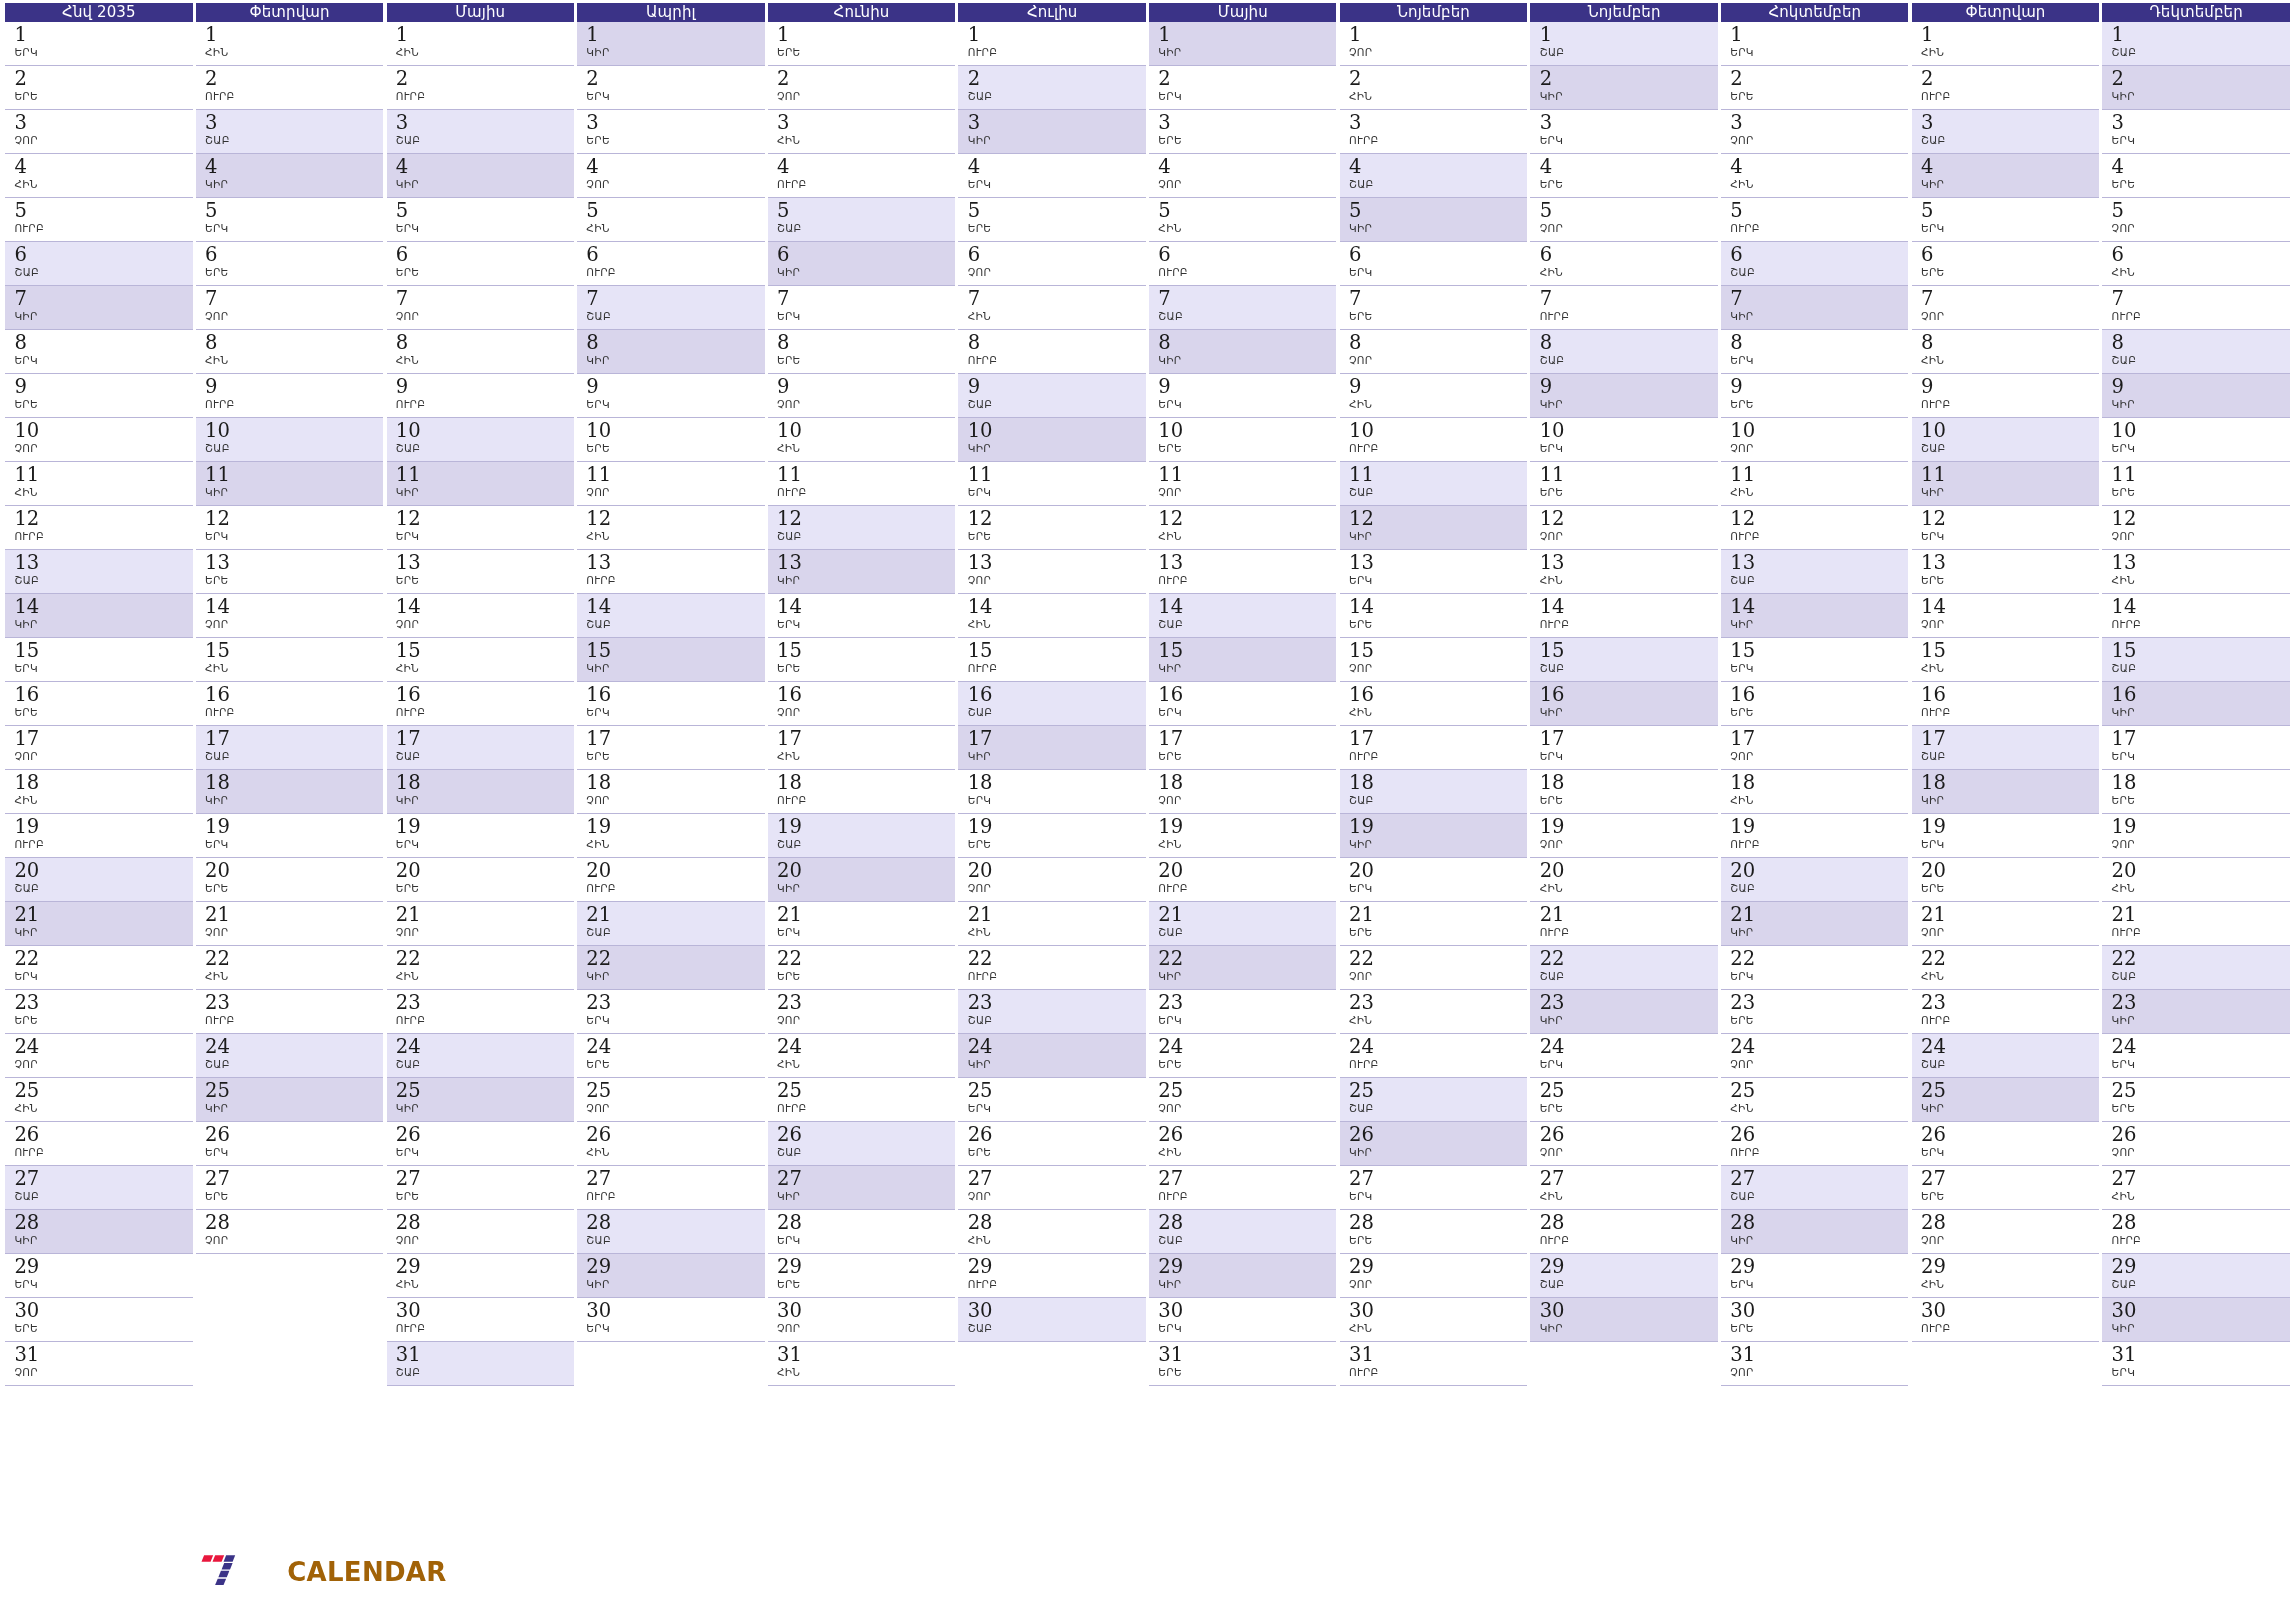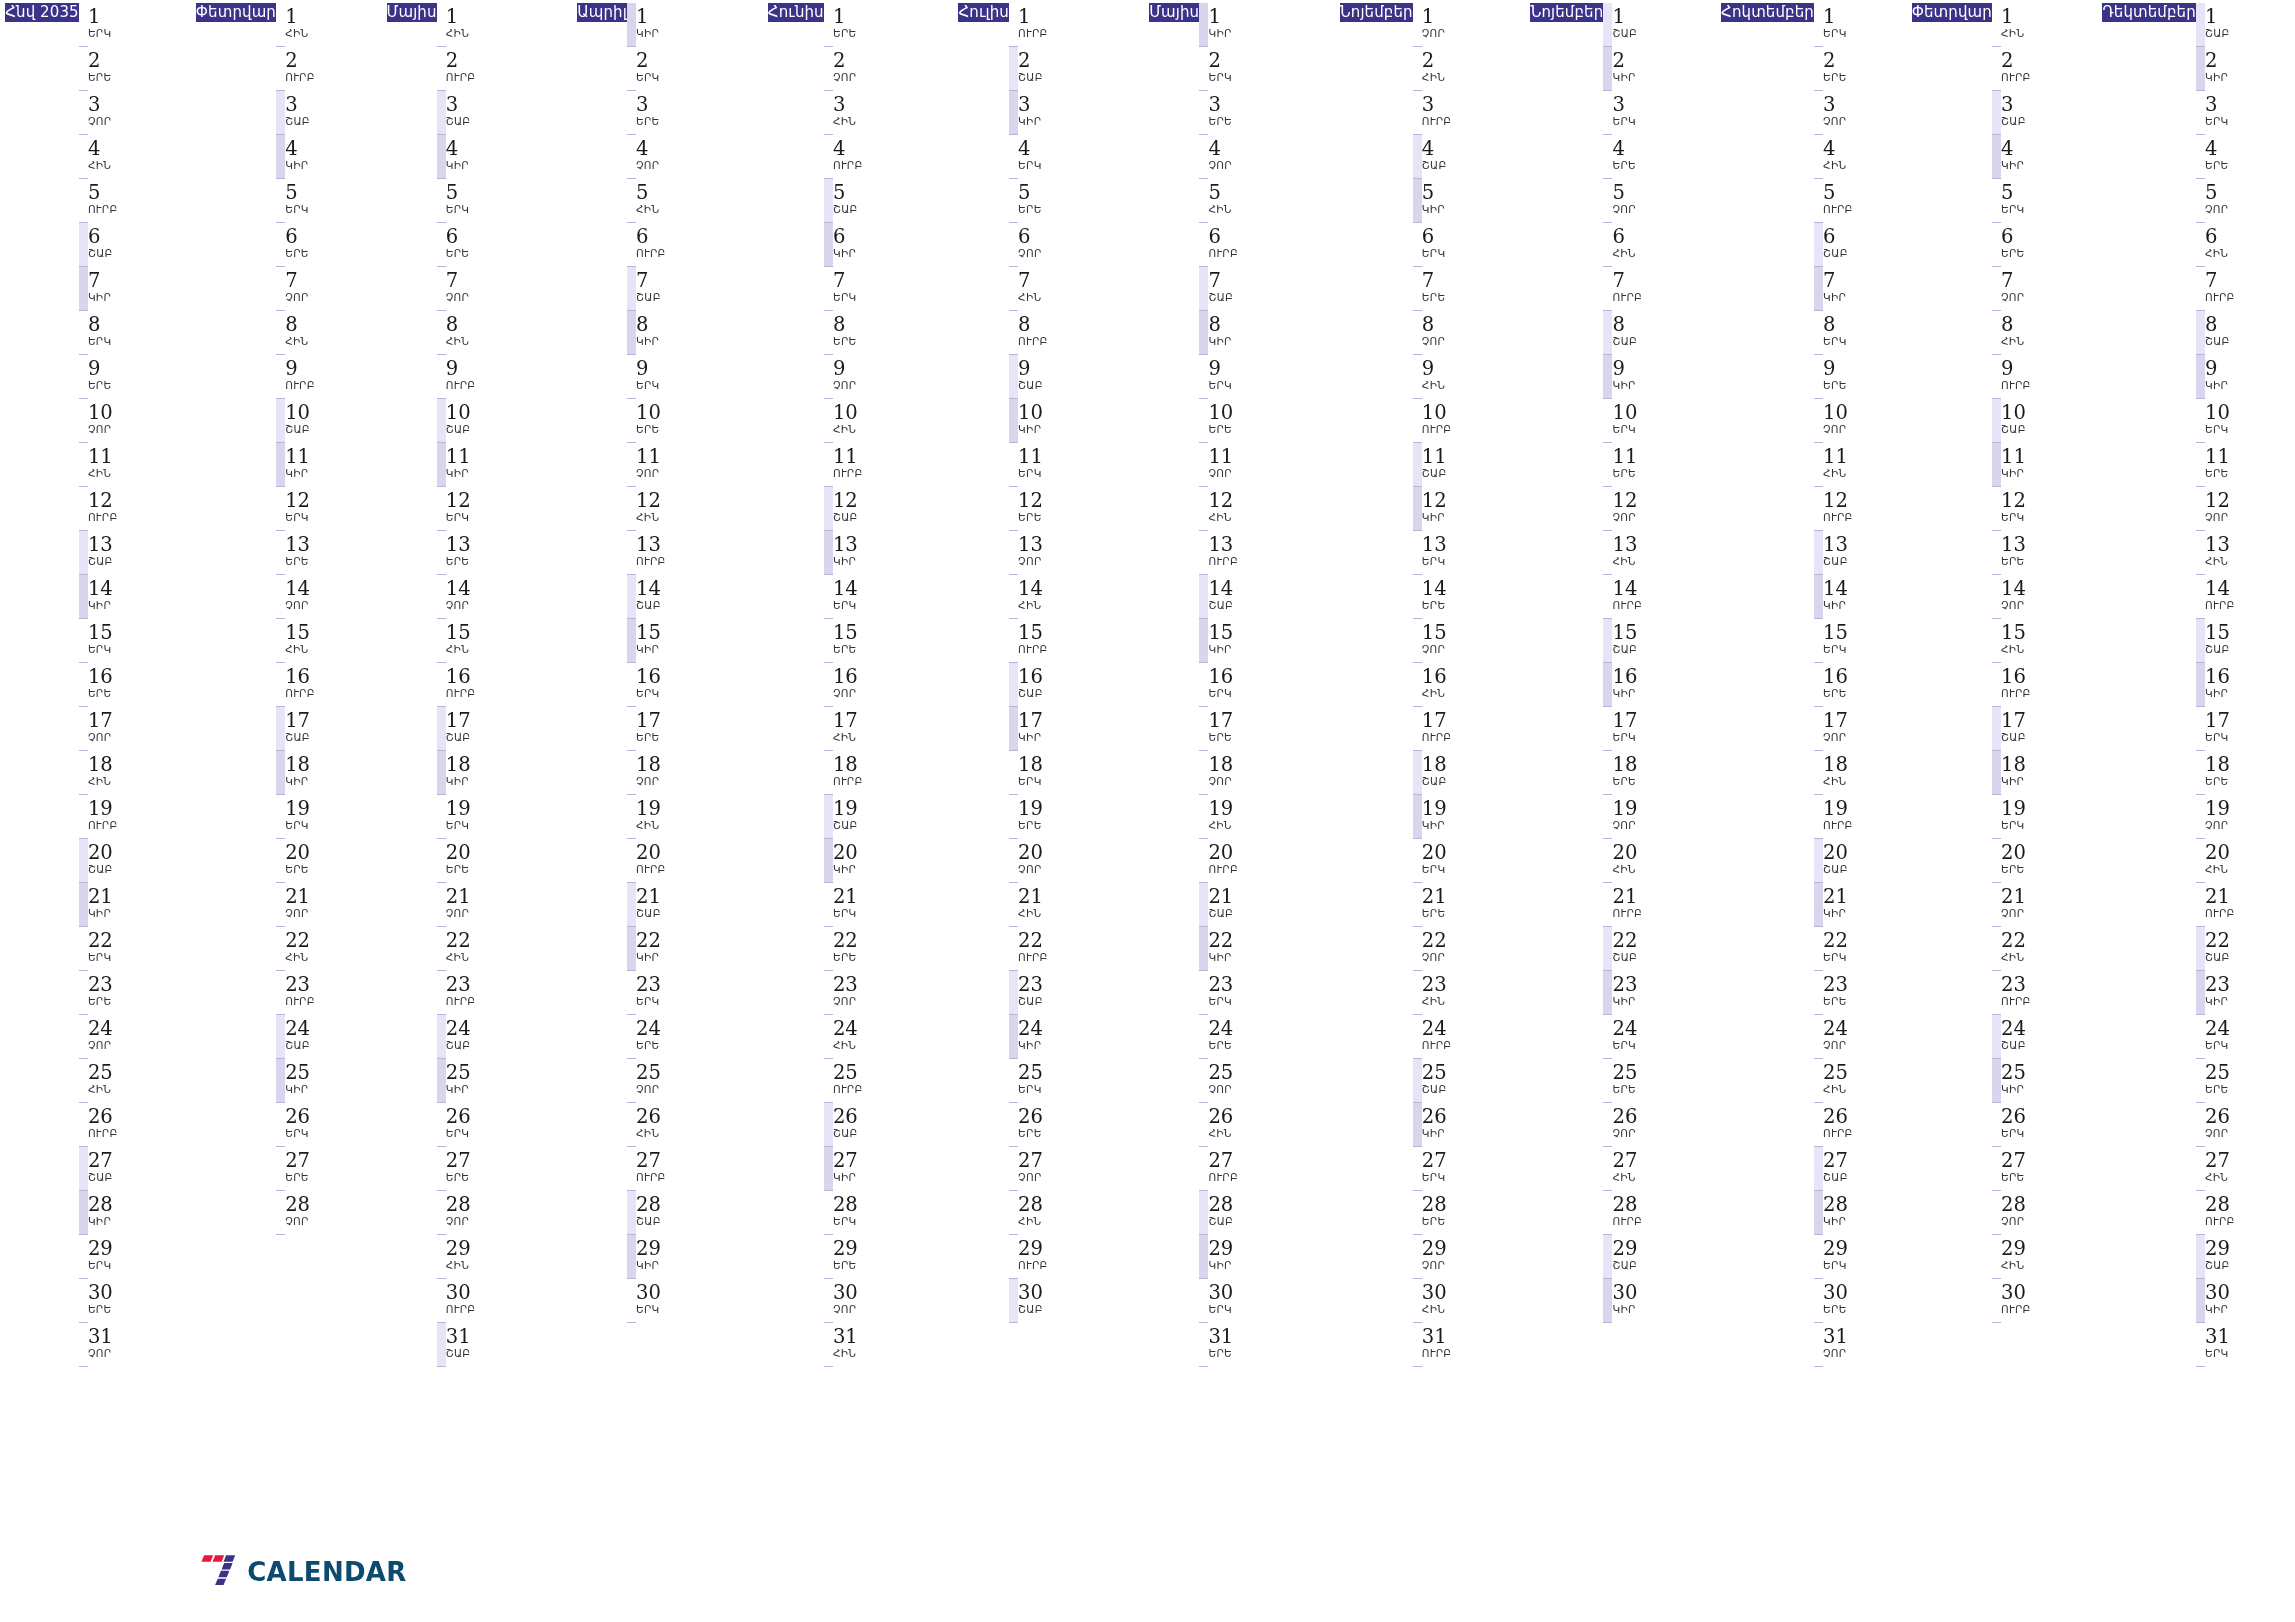--- a/index.html
+++ b/index.html
@@ -17,20 +17,21 @@
     width:2295px;
     display:flex;
     gap:3.3px;
     padding:0 5.2px;
     box-sizing:border-box;
   }
   .month-col{
     flex:1 1 0;
     min-width:0;
     display:flex;
+    flex-direction:column;
   }
   .month-head{
     background:#3b3387;
     color:#ffffff;
     height:18.3px;
     line-height:18.3px;
     text-align:center;
     font-size:15px;
     font-weight:400;
     letter-spacing:0.1px;
@@ -84,23 +85,24 @@
     display:flex;
     align-items:center;
     gap:9.2px;
     height:39px;
   }
   #logo-mark{ width:38px;height:35px;display:block; }
   #logo-text{
     font-family:"DejaVu Sans","Liberation Sans",sans-serif;
     font-size:26px;
     font-weight:bold;
-    color:#0c4a6e;
+    color:#a16207;
     letter-spacing:0.3px;
     line-height:26px;
+    margin-left:40px;
   }
 </style>
 </head>
 <body>
 
 <div id="grid">
     <div class="month-col">
       <div class="month-head">Հնվ 2035</div>
       <div class="days">
         <div class="day">

